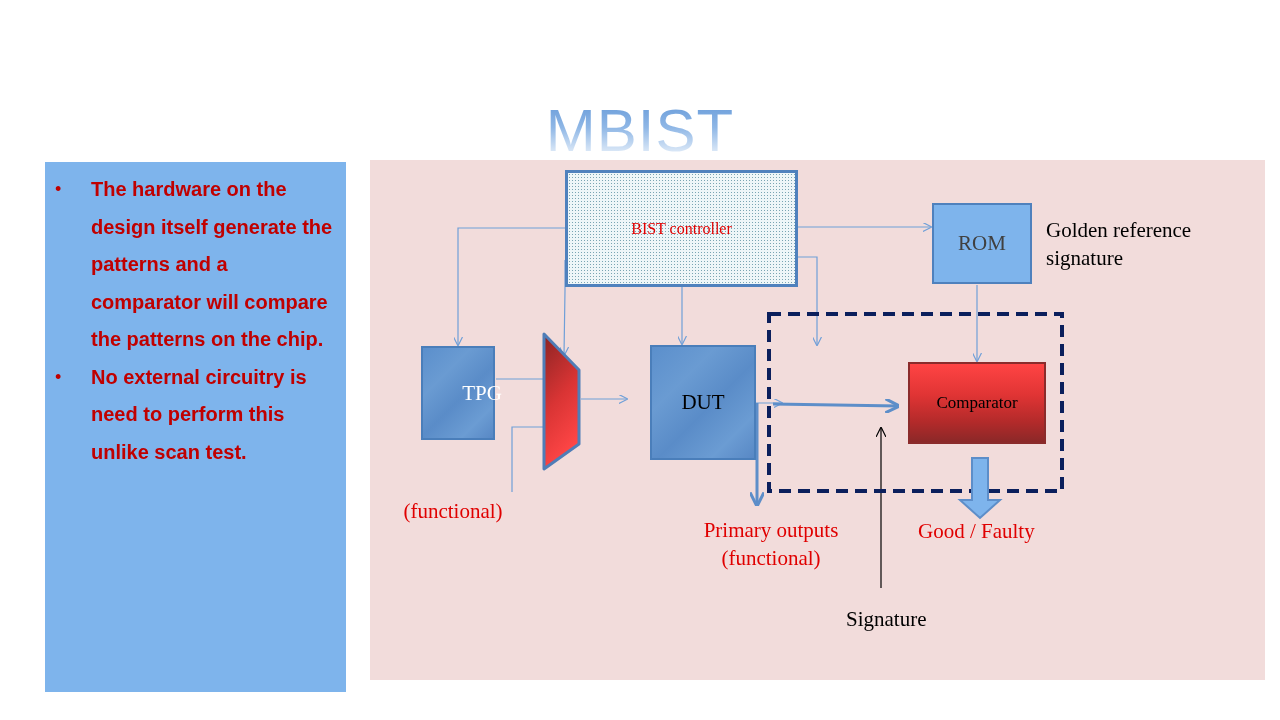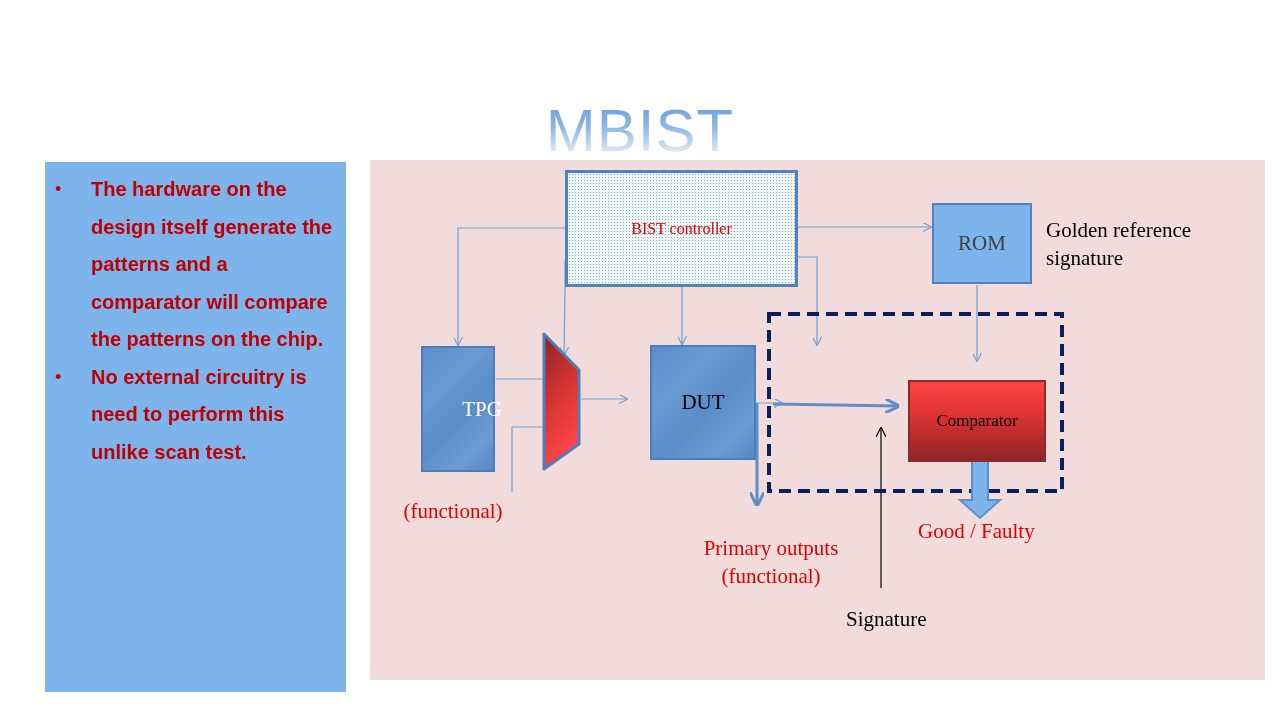--- a/index.html
+++ b/index.html
@@ -38,33 +38,33 @@
       background-color: #eef6f8;
       background-image: radial-gradient(#7aa5b3 0.6px, transparent 0.8px);
       background-size: 3px 3px;
       color: #e00000; font-size: 16px;
     }
     .rom {
       left: 932px; top: 203px; width: 100px; height: 81px;
       border: 2px solid #4f81bd; background: #7eb4ec; color: #404040; font-size: 21px;
     }
     .tpg {
-      left: 421px; top: 346px; width: 74px; height: 126px;
+      left: 421px; top: 346px; width: 74px; height: 94px;
       border: 2px solid #4a7eba;
       background: linear-gradient(135deg, #5b8fcc 0%, #6a9bd2 30%, #5a8cc8 55%, #6b9cd3 80%, #5888c5 100%);
       color: #ffffff; font-size: 21px; padding-left: 48px;
     }
     .dut {
       left: 628px; top: 345px; width: 106px; height: 115px;
       border: 2px solid #4a7eba;
       background: linear-gradient(135deg, #5b8fcc 0%, #6a9bd2 30%, #5a8cc8 55%, #6b9cd3 80%, #5888c5 100%);
       color: #000000; font-size: 21px; margin-left: 22px;
     }
     .comparator {
-      left: 908px; top: 380px; width: 138px; height: 82px;
+      left: 908px; top: 362px; width: 138px; height: 82px;
       border: 2px solid #8b2b2b;
       background: linear-gradient(to bottom, #ff4444 0%, #e03434 40%, #b22a2a 75%, #8b2828 100%);
       color: #000000; font-size: 17px;
     }
     .label { position: absolute; font-size: 21px; line-height: 28px; white-space: nowrap; }
     .red { color: #e00000; }
     .black { color: #000000; }
     .center { text-align: center; }
   </style>
 </head>
@@ -156,20 +156,20 @@
 
 <div class="label black" style="left:1046px; top:216px;">
   <div>Golden reference</div>
   <div>signature</div>
 </div>
 
 <div class="label red center" style="left:383px; top:497px; width:140px;">
   <div>(functional)</div>
 </div>
 
-<div class="label red center" style="left:686px; top:516px; width:170px;margin-top:18px;">
+<div class="label red center" style="left:686px; top:516px; width:170px;">
   <div>Primary outputs</div>
   <div>(functional)</div>
 </div>
 
 <div class="label red" style="left:918px; top:517px;">Good / Faulty</div>
 
 <div class="label black" style="left:846px; top:605px;">Signature</div>
 
 </body></html>

